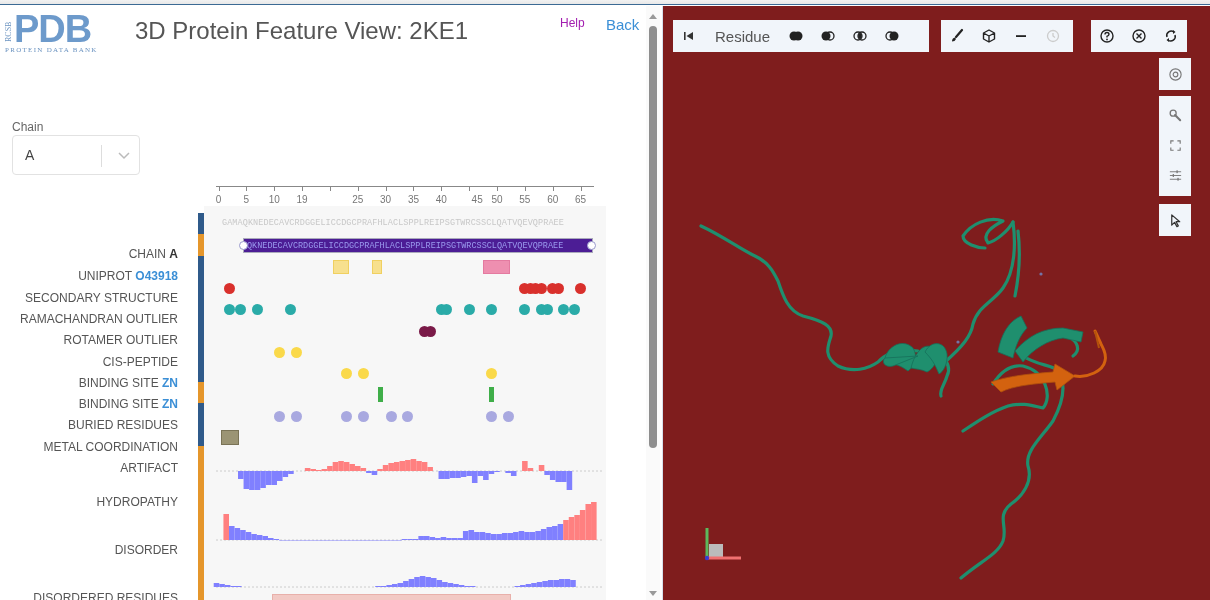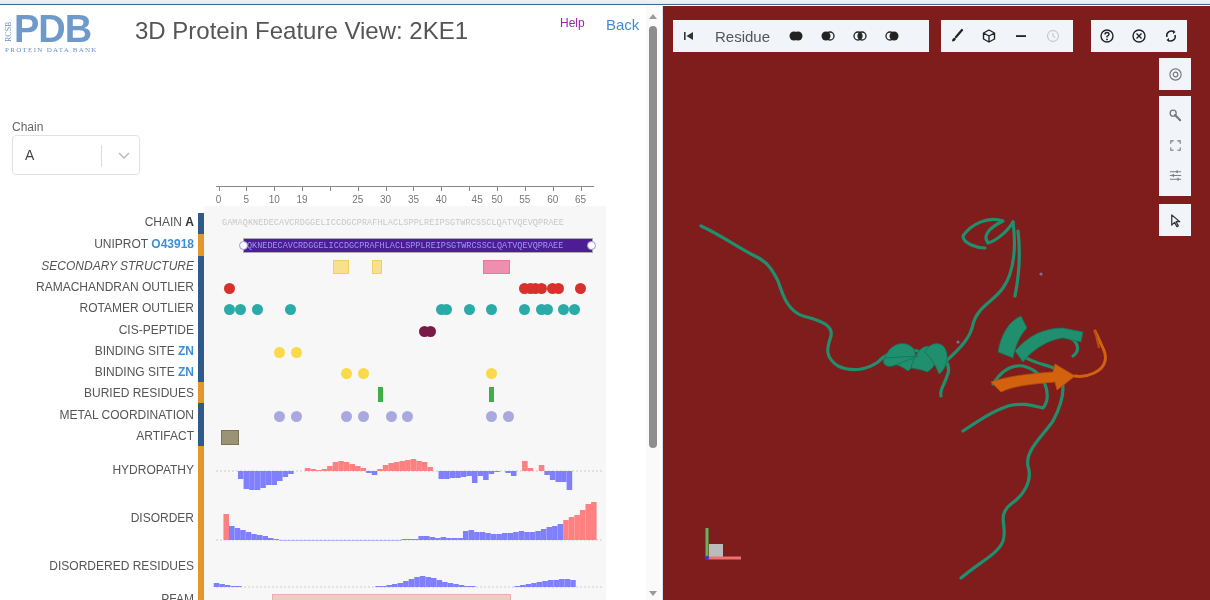--- a/index.html
+++ b/index.html
@@ -22,21 +22,21 @@
   .chain-select .sep { position: absolute; left: 88px; top: 9px; width: 1px; height: 22px; background: #ddd; }
   .chain-select .chev { position: absolute; left: 100px; top: 9px; width: 22px; height: 20px; }
 
   
   .ruler { position: absolute; left: 216px; top: 178px; width: 380px; height: 26px; }
   .ruler .axis { position: absolute; left: 0; top: 2px; width: 378px; height: 1px; background: #888; }
   .tick { position: absolute; top: 2px; width: 1px; height: 5px; background: #888; }
   .ticklbl { position: absolute; top: 10px; font-size: 10px; color: #777; transform: translateX(-50%); }
   .track-bg { position: absolute; left: 204px; top: 200px; width: 402px; height: 400px; background: #f7f7f7; }
   .labels { position: absolute; left: 0; top: 200px; width: 194px; }
-  .lbl { position: absolute; right: 0; font-size: 12px; color: #555; white-space: nowrap; text-align: right; }
+  .lbl { position: absolute; right: 16px; font-size: 12px; color: #555; white-space: nowrap; text-align: right; margin-top: 32px; }
   .lbl b { color: #333; }
   .lbl .lnk { color: #3b8fd6; font-weight: bold; }
   .sidebar-bar { position: absolute; left: 198px; width: 6px; }
   .seq { position: absolute; left: 222px; top: 212px; font-size: 8.5px; color: #c8c8c8; letter-spacing: 0.08px; font-family: "Liberation Mono", monospace; white-space: nowrap; }
   .uniprot-bar { position: absolute; left: 243px; top: 232px; width: 350px; height: 15px; background: #4c1d95; border: 1px solid #aab; }
   .uniprot-bar span { position: absolute; left: 3px; top: 2px; font-size: 8.5px; color: #9a9aee; font-family: "Liberation Mono", monospace; white-space: nowrap; }
   .uniprot-end { position: absolute; top: 235px; width: 9px; height: 9px; border-radius: 50%; background: #fff; border: 1px solid #99c; }
   .dot { position: absolute; width: 11px; height: 11px; border-radius: 50%; }
   .rect { position: absolute; }
 
@@ -113,21 +113,21 @@
       <div class="tick" style="left: 336.7px;"></div>
       <div class="ticklbl" style="left: 336.7px;">60</div>
       <div class="tick" style="left: 364.55px;"></div>
       <div class="ticklbl" style="left: 364.55px;">65</div>
     </div>
 
   <div class="track-bg" id="trackbg"></div>
   <div class="labels" id="labels">
       <div class="lbl" style="top: 9px;"><span>CHAIN </span><b>A</b></div>
       <div class="lbl" style="top: 31px;"><span>UNIPROT </span><span class="lnk">O43918</span></div>
-      <div class="lbl" style="top: 53px; font-style: italic;"><span>SECONDARY STRUCTURE</span></div>
+      <div class="lbl" style="top: 53px;"><span>SECONDARY STRUCTURE</span></div>
       <div class="lbl" style="top: 74px;"><span>RAMACHANDRAN OUTLIER</span></div>
       <div class="lbl" style="top: 95px;"><span>ROTAMER OUTLIER</span></div>
       <div class="lbl" style="top: 117px;"><span>CIS-PEPTIDE</span></div>
       <div class="lbl" style="top: 138px;"><span>BINDING SITE </span><span class="lnk">ZN</span></div>
       <div class="lbl" style="top: 159px;"><span>BINDING SITE </span><span class="lnk">ZN</span></div>
       <div class="lbl" style="top: 180px;"><span>BURIED RESIDUES</span></div>
       <div class="lbl" style="top: 202px;"><span>METAL COORDINATION</span></div>
       <div class="lbl" style="top: 223px;"><span>ARTIFACT</span></div>
       <div class="lbl" style="top: 257px;"><span>HYDROPATHY</span></div>
       <div class="lbl" style="top: 305px; text-align: right;"><span>DISORDER</span></div>

